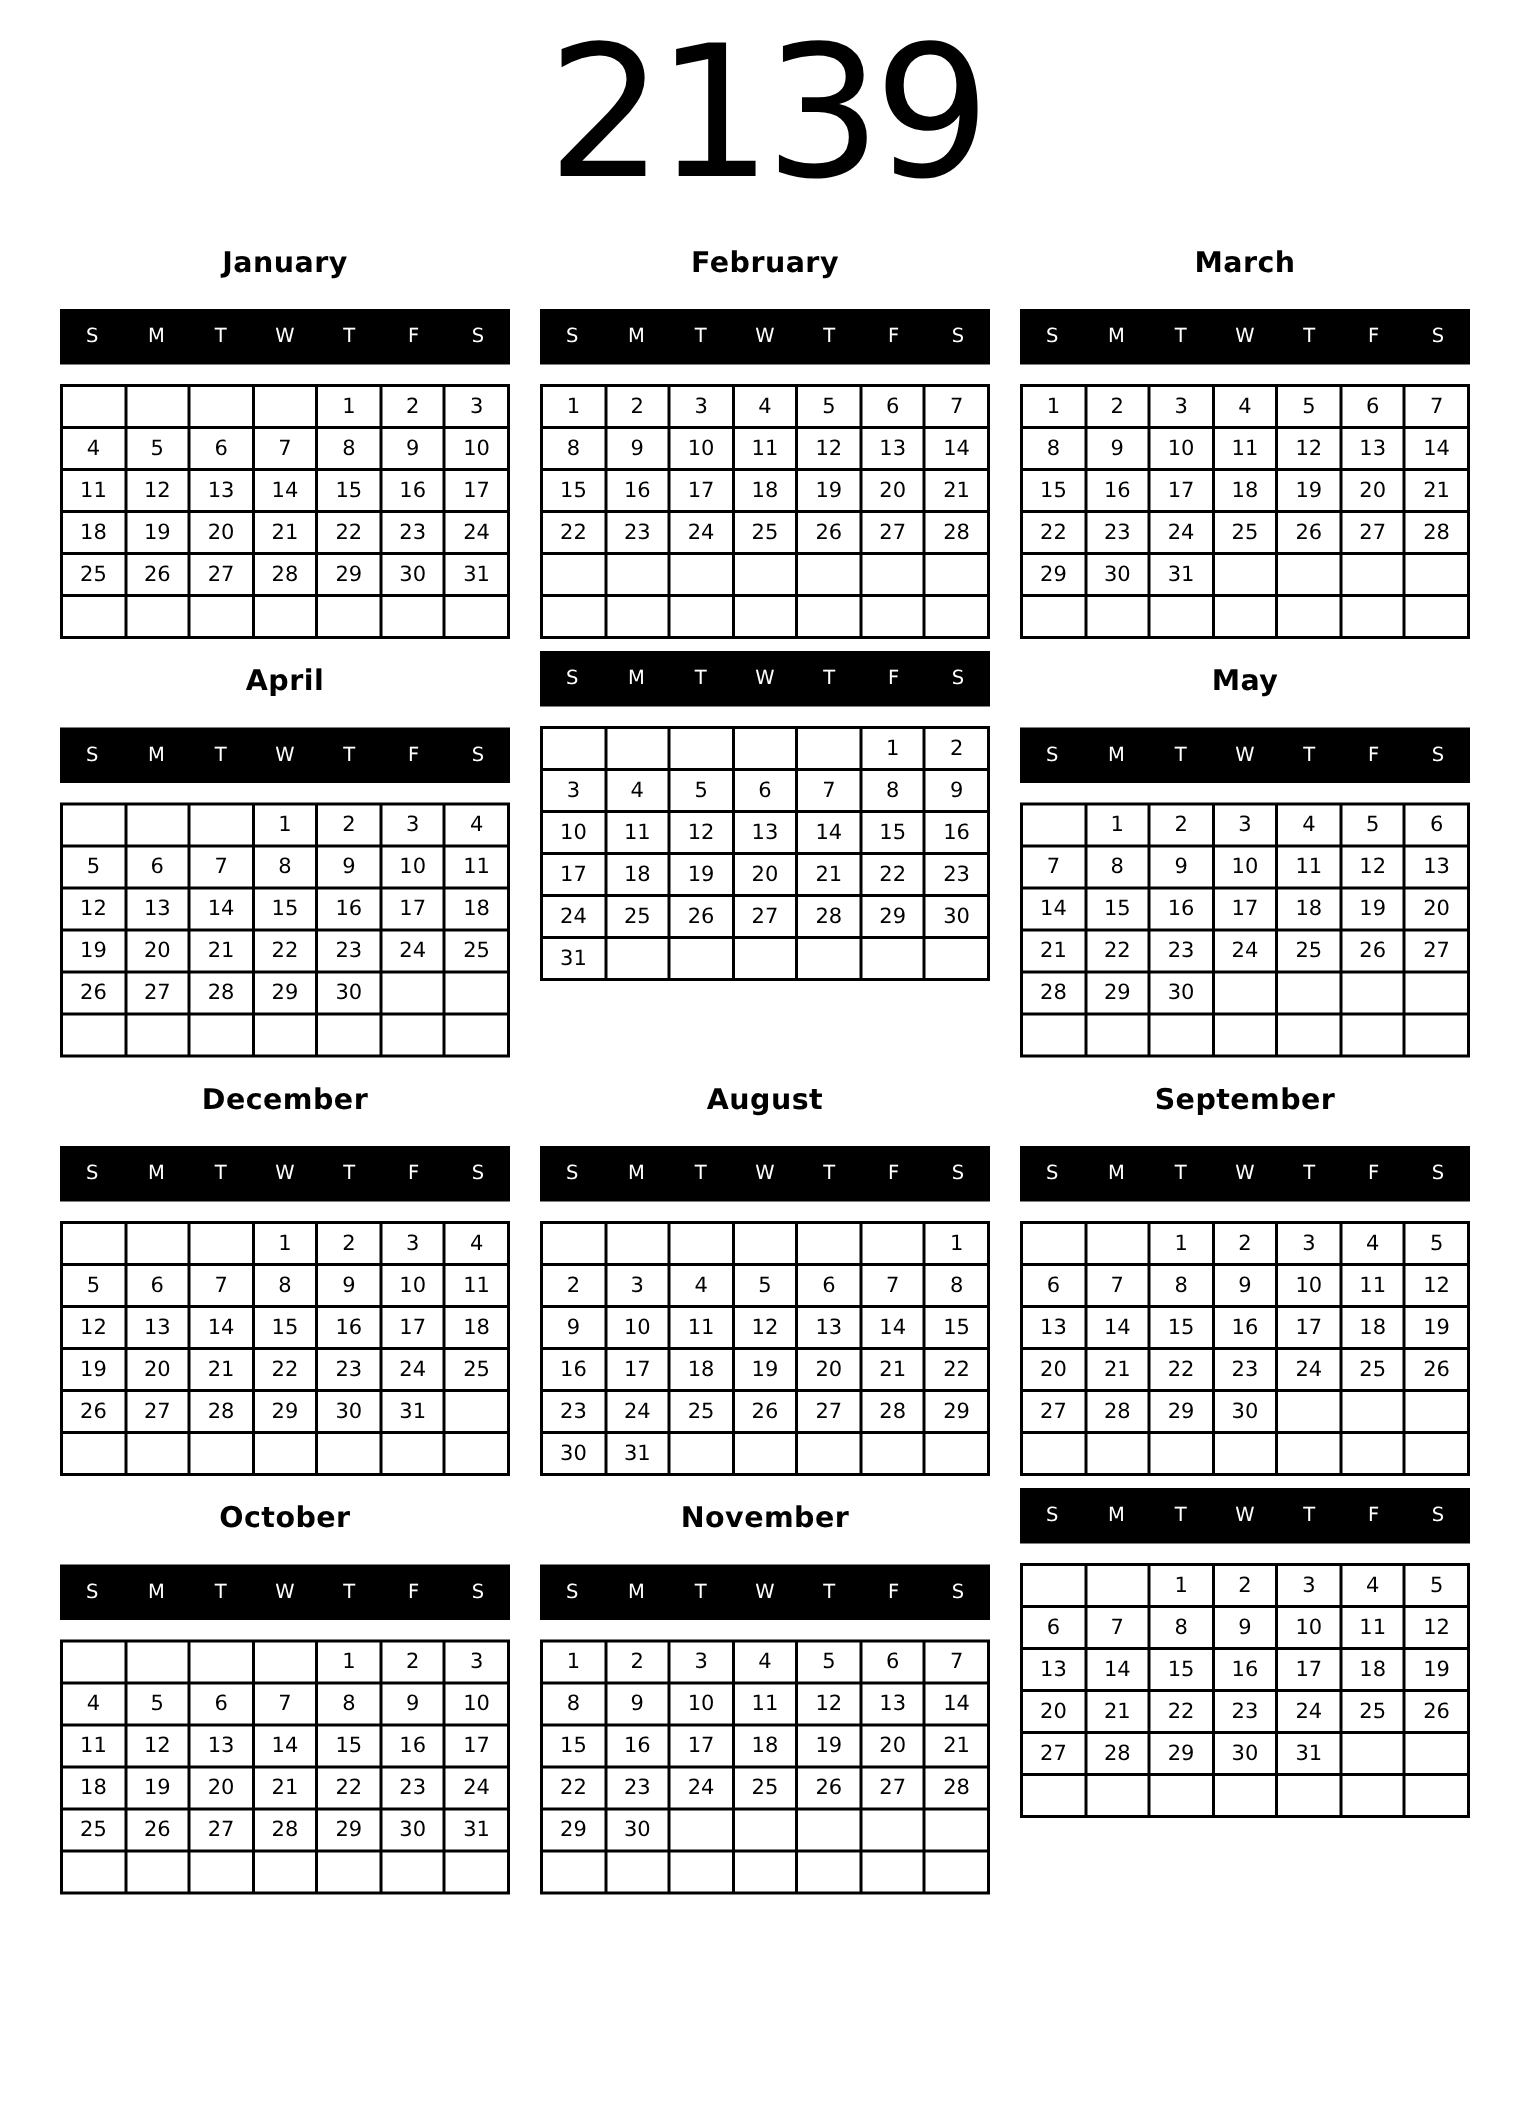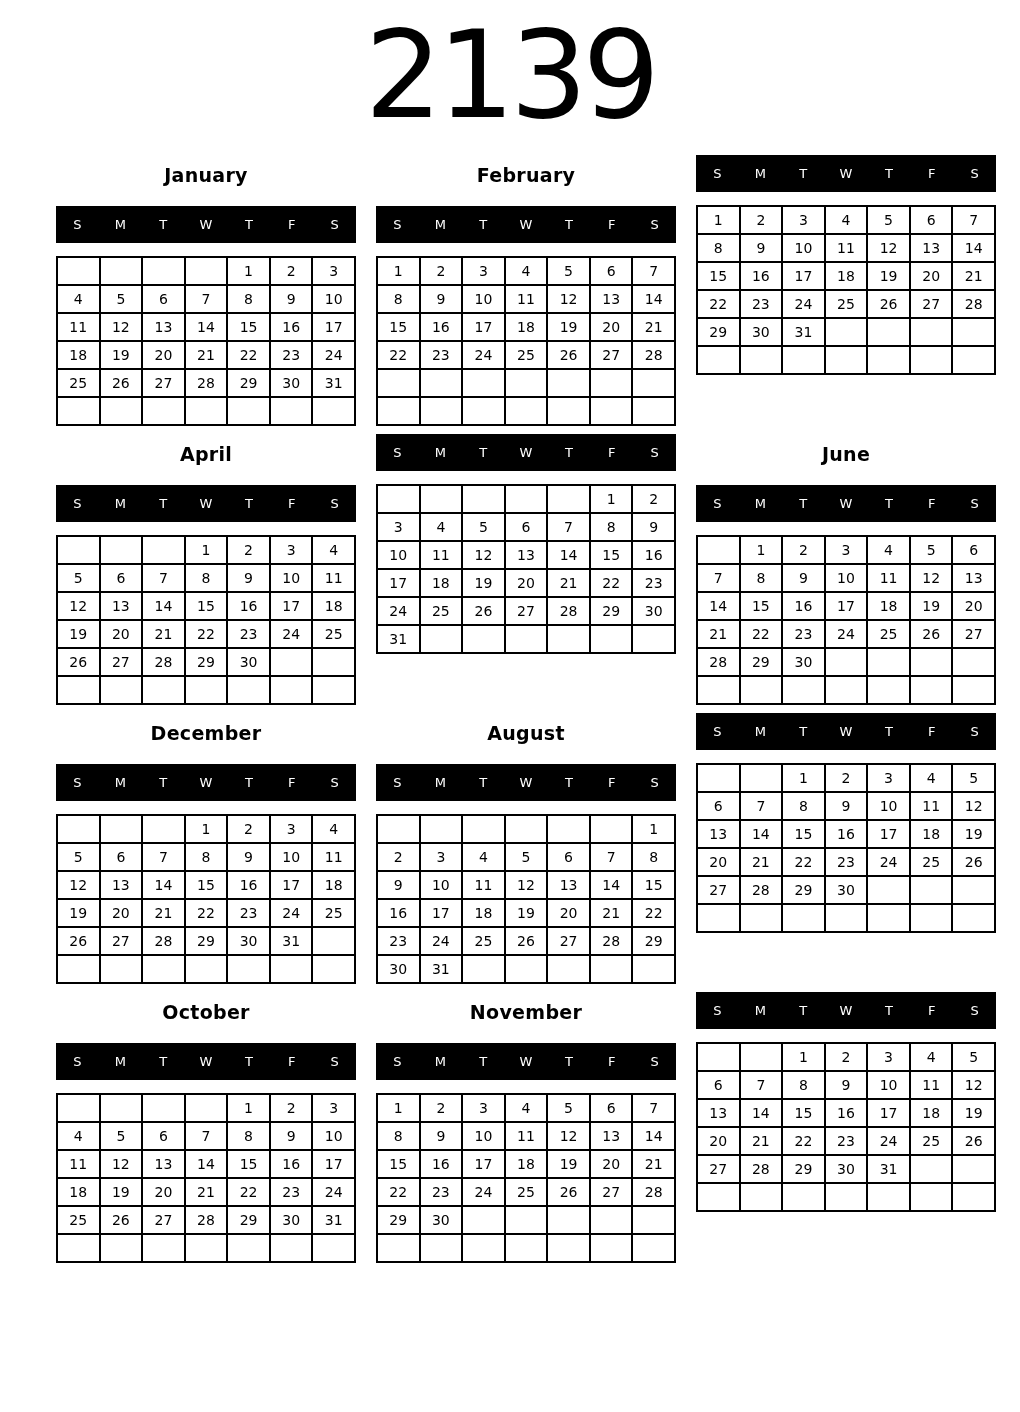--- a/index.html
+++ b/index.html
@@ -20,21 +20,21 @@
     line-height: 150px;
     text-align: center;
     font-size: 122px;
     font-weight: normal;
     letter-spacing: -5px;
     white-space: nowrap;
   }
   .months-grid {
     position: absolute;
     top: 155px;
-    left: 56px;
+    left: 40px;
     display: grid;
     grid-template-columns: repeat(3, 300px);
     column-gap: 20px;
     row-gap: 8px;
   }
   .month { width: 300px; }
   .month-title {
     height: 40px;
     margin-bottom: 11px;
     display: flex;
@@ -188,20 +188,21 @@
           <div class="date-cell"></div>
           <div class="date-cell"></div>
           <div class="date-cell"></div>
           <div class="date-cell"></div>
           <div class="date-cell"></div>
           <div class="date-cell"></div>
         </div>
   </div>
 
   <div class="month">
+    <div class="month-title">March</div>
     <div class="weekday-bar">
           <span>S</span>
           <span>M</span>
           <span>T</span>
           <span>W</span>
           <span>T</span>
           <span>F</span>
           <span>S</span>
         </div>
     <div class="date-grid">
@@ -357,21 +358,21 @@
           <div class="date-cell"></div>
           <div class="date-cell"></div>
           <div class="date-cell"></div>
           <div class="date-cell"></div>
           <div class="date-cell"></div>
           <div class="date-cell"></div>
         </div>
   </div>
 
   <div class="month">
-    <div class="month-title">June</div>
+    <div class="month-title">May</div>
     <div class="weekday-bar">
           <span>S</span>
           <span>M</span>
           <span>T</span>
           <span>W</span>
           <span>T</span>
           <span>F</span>
           <span>S</span>
         </div>
     <div class="date-grid">
@@ -528,20 +529,21 @@
           <div class="date-cell">31</div>
           <div class="date-cell"></div>
           <div class="date-cell"></div>
           <div class="date-cell"></div>
           <div class="date-cell"></div>
           <div class="date-cell"></div>
         </div>
   </div>
 
   <div class="month">
+    <div class="month-title">September</div>
     <div class="weekday-bar">
           <span>S</span>
           <span>M</span>
           <span>T</span>
           <span>W</span>
           <span>T</span>
           <span>F</span>
           <span>S</span>
         </div>
     <div class="date-grid">

